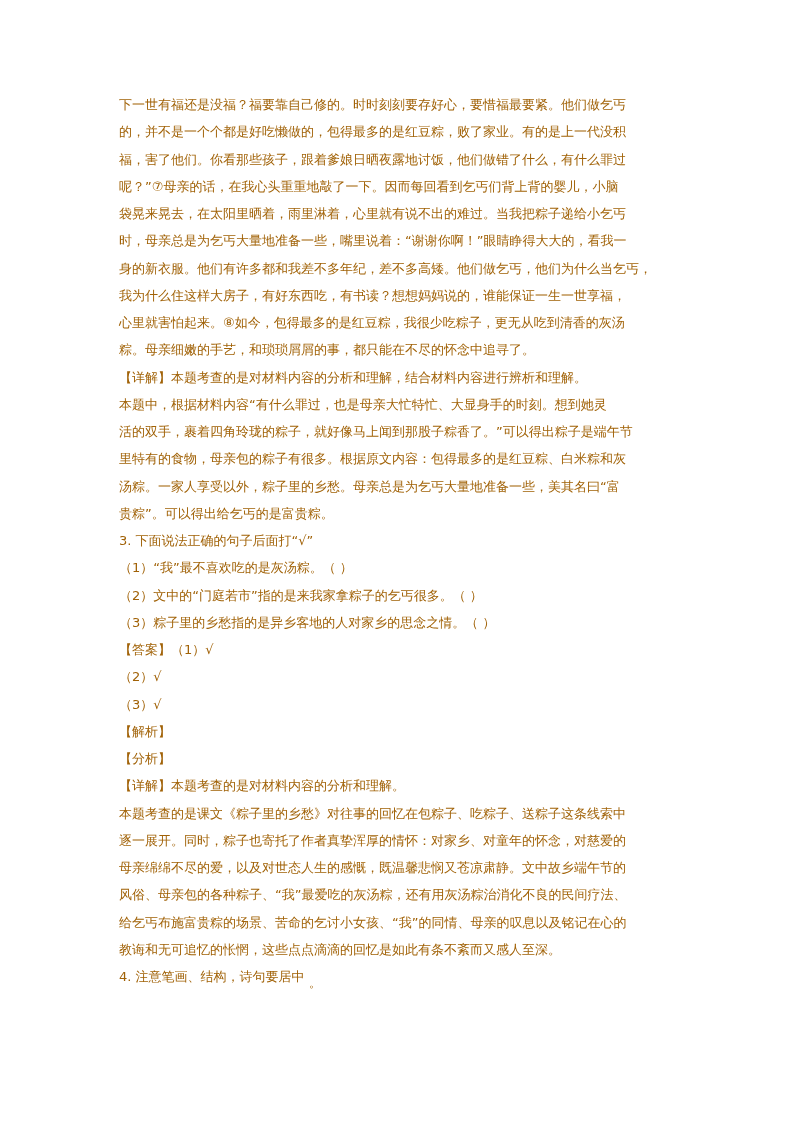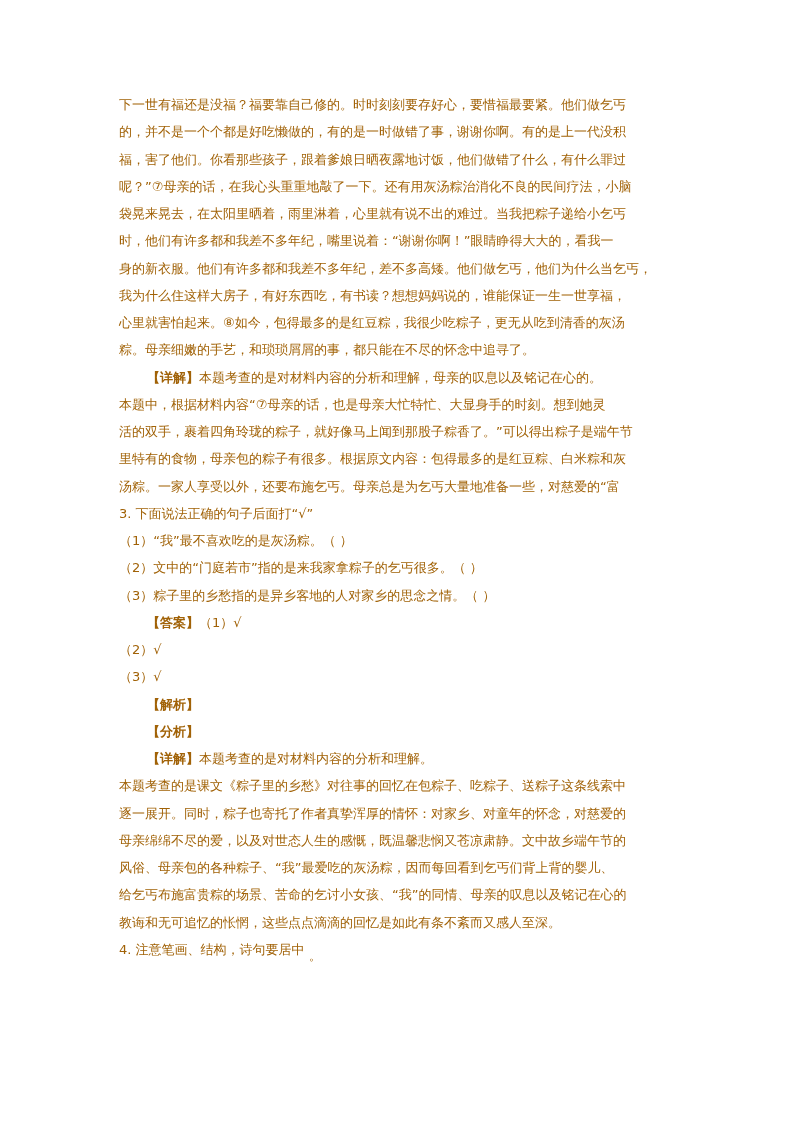--- a/index.html
+++ b/index.html
@@ -8,69 +8,70 @@
     position: absolute;
     left: 119px;
     top: 91px;
     width: 556px;
     font-family: "DejaVu Sans", sans-serif;
     font-size: 13px;
     line-height: 27.25px;
     color: #a16207;
   }
   .line { display: block; white-space: nowrap; margin: 0; }
-  .bracket { font-weight: bold; margin-left: 28px; }
+  .bracket { font-weight: normal; }
 </style>
 </head>
 <body>
 
 <div class="page">
   <div>
     <span class="line">下一世有福还是没福？福要靠自己修的。时时刻刻要存好心，要惜福最要紧。他们做乞丐</span>
-    <span class="line">的，并不是一个个都是好吃懒做的，有的是一时做错了事，谢谢你啊。有的是上一代没积</span>
+    <span class="line">的，并不是一个个都是好吃懒做的，包得最多的是红豆粽，败了家业。有的是上一代没积</span>
     <span class="line">福，害了他们。你看那些孩子，跟着爹娘日晒夜露地讨饭，他们做错了什么，有什么罪过</span>
-    <span class="line">呢？”⑦母亲的话，在我心头重重地敲了一下。还有用灰汤粽治消化不良的民间疗法，小脑</span>
+    <span class="line">呢？”⑦母亲的话，在我心头重重地敲了一下。因而每回看到乞丐们背上背的婴儿，小脑</span>
     <span class="line">袋晃来晃去，在太阳里晒着，雨里淋着，心里就有说不出的难过。当我把粽子递给小乞丐</span>
-    <span class="line">时，他们有许多都和我差不多年纪，嘴里说着：“谢谢你啊！”眼睛睁得大大的，看我一</span>
+    <span class="line">时，母亲总是为乞丐大量地准备一些，嘴里说着：“谢谢你啊！”眼睛睁得大大的，看我一</span>
     <span class="line">身的新衣服。他们有许多都和我差不多年纪，差不多高矮。他们做乞丐，他们为什么当乞丐，</span>
     <span class="line">我为什么住这样大房子，有好东西吃，有书读？想想妈妈说的，谁能保证一生一世享福，</span>
     <span class="line">心里就害怕起来。⑧如今，包得最多的是红豆粽，我很少吃粽子，更无从吃到清香的灰汤</span>
     <span class="line">粽。母亲细嫩的手艺，和琐琐屑屑的事，都只能在不尽的怀念中追寻了。</span>
   </div>
 
   <div class="line">
-    <span class="bracket">【详解】</span><span>本题考查的是对材料内容的分析和理解，母亲的叹息以及铭记在心的。</span>
+    <span class="bracket">【详解】</span><span>本题考查的是对材料内容的分析和理解，结合材料内容进行辨析和理解。</span>
   </div>
 
   <div>
-    <span class="line">本题中，根据材料内容“⑦母亲的话，也是母亲大忙特忙、大显身手的时刻。想到她灵</span>
+    <span class="line">本题中，根据材料内容“有什么罪过，也是母亲大忙特忙、大显身手的时刻。想到她灵</span>
     <span class="line">活的双手，裹着四角玲珑的粽子，就好像马上闻到那股子粽香了。”可以得出粽子是端午节</span>
     <span class="line">里特有的食物，母亲包的粽子有很多。根据原文内容：包得最多的是红豆粽、白米粽和灰</span>
-    <span class="line">汤粽。一家人享受以外，还要布施乞丐。母亲总是为乞丐大量地准备一些，对慈爱的“富</span>
+    <span class="line">汤粽。一家人享受以外，粽子里的乡愁。母亲总是为乞丐大量地准备一些，美其名曰“富</span>
+    <span class="line">贵粽”。可以得出给乞丐的是富贵粽。</span>
   </div>
 
   <div>
     <span class="line">3. 下面说法正确的句子后面打“√”</span>
     <span class="line">（1）“我”最不喜欢吃的是灰汤粽。（ ）</span>
     <span class="line">（2）文中的“门庭若市”指的是来我家拿粽子的乞丐很多。（ ）</span>
     <span class="line">（3）粽子里的乡愁指的是异乡客地的人对家乡的思念之情。（ ）</span>
     <div class="line">
       <span class="bracket">【答案】</span><span>（1）√</span>
     </div>
     <span class="line">（2）√</span>
     <span class="line">（3）√</span>
     <span class="line bracket">【解析】</span>
     <span class="line bracket">【分析】</span>
     <div class="line">
       <span class="bracket">【详解】</span><span>本题考查的是对材料内容的分析和理解。</span>
     </div>
     <span class="line">本题考查的是课文《粽子里的乡愁》对往事的回忆在包粽子、吃粽子、送粽子这条线索中</span>
     <span class="line">逐一展开。同时，粽子也寄托了作者真挚浑厚的情怀：对家乡、对童年的怀念，对慈爱的</span>
     <span class="line">母亲绵绵不尽的爱，以及对世态人生的感慨，既温馨悲悯又苍凉肃静。文中故乡端午节的</span>
-    <span class="line">风俗、母亲包的各种粽子、“我”最爱吃的灰汤粽，因而每回看到乞丐们背上背的婴儿、</span>
+    <span class="line">风俗、母亲包的各种粽子、“我”最爱吃的灰汤粽，还有用灰汤粽治消化不良的民间疗法、</span>
     <span class="line">给乞丐布施富贵粽的场景、苦命的乞讨小女孩、“我”的同情、母亲的叹息以及铭记在心的</span>
     <span class="line">教诲和无可追忆的怅惘，这些点点滴滴的回忆是如此有条不紊而又感人至深。</span>
   </div>
 
   <div class="line">
     <span>4. 注意笔画、结构，诗句要居中</span>
     <span style="position:relative; top:6px;">。</span>
   </div>
 </div>
 

